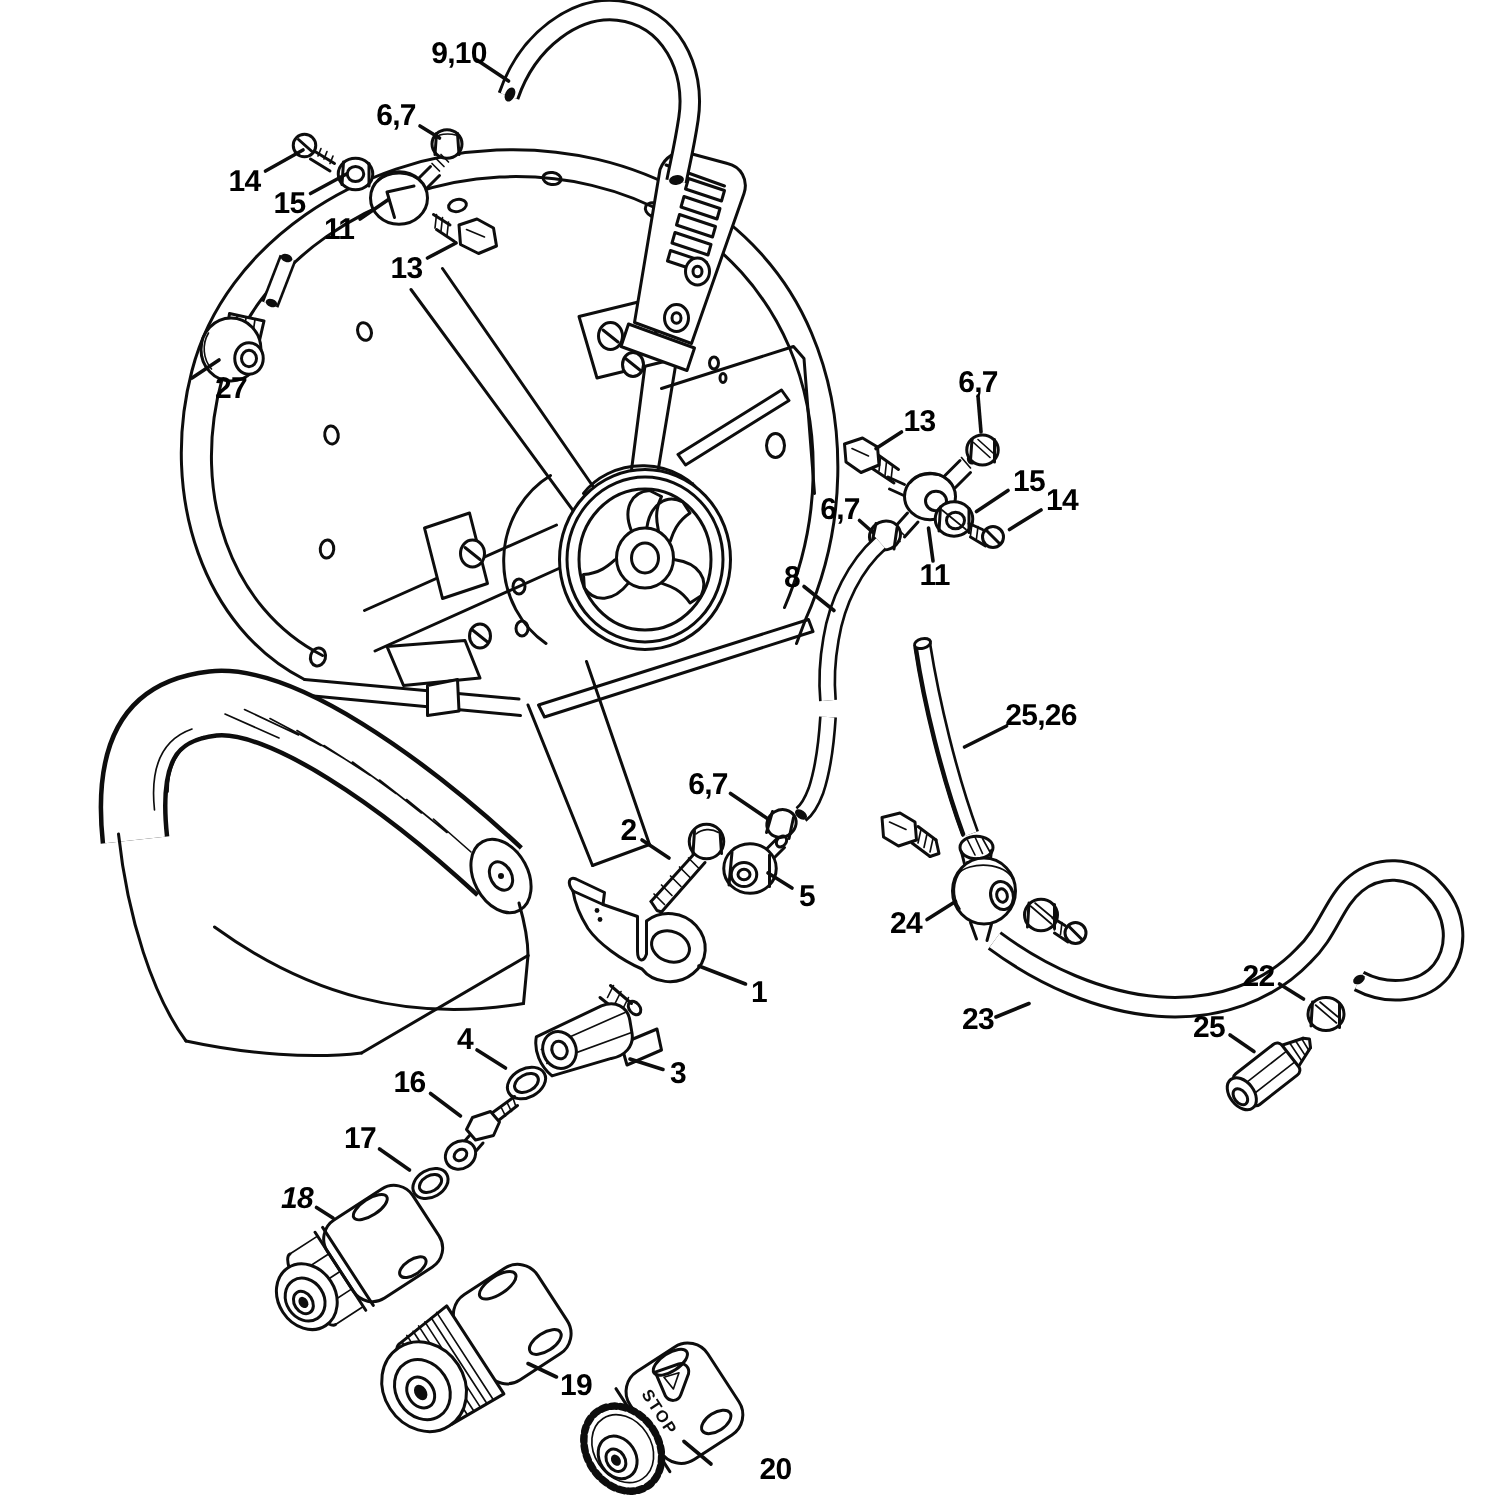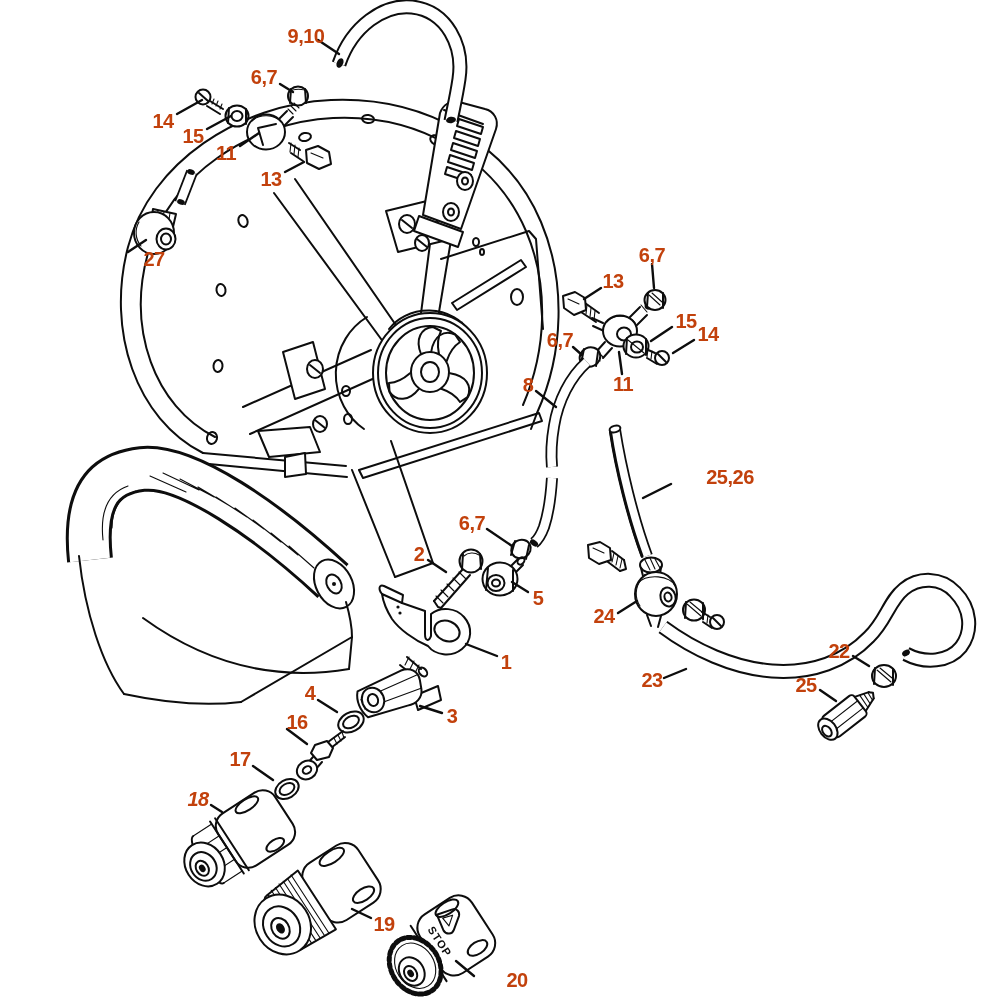--- a/index.html
+++ b/index.html
@@ -14,21 +14,21 @@
   #art .hosew{stroke:#ffffff;stroke-width:11;stroke-linecap:butt;}
   #art .hoseb2{stroke-width:12;stroke-linecap:butt;}
   #art .hosew2{stroke:#ffffff;stroke-width:8.5;stroke-linecap:butt;}
   #art .tubeb{stroke-width:46;stroke-linecap:butt;}
   #art .tubew{stroke:#ffffff;stroke-width:40;stroke-linecap:butt;}
   #art .thin{stroke-width:1.1;}
   #art .leader{stroke-width:2.4;}
   #art text{stroke:none;fill:#0d0d0d;font-family:"Liberation Sans",sans-serif;}
   #callout-layer{position:absolute;left:0;top:0;width:100%;height:100%;pointer-events:none;}
   .callout{position:absolute;transform:translate(-50%,-50%);
-           font:700 20px/1 "Liberation Sans",sans-serif;color:#c2410c;
+           font:700 20px/1 "Liberation Sans",sans-serif;color:#000000;
            letter-spacing:-0.5px;white-space:nowrap;}
 </style>
 </head>
 <body>
 
 <div id="stage">
 <svg id="art" viewBox="0 0 1000 1000">
 
   <g>
 
@@ -411,28 +411,28 @@
       <div class="callout" style="left: 226px; top: 153px;">11</div>
       <div class="callout" style="left: 271px; top: 179px;">13</div>
       <div class="callout" style="left: 114px; top: 259px; margin-left: 40px;">27</div>
       <div class="callout" style="left: 613px; top: 281px;">13</div>
       <div class="callout" style="left: 652px; top: 255px;">6,7</div>
       <div class="callout" style="left: 686px; top: 321px;">15</div>
       <div class="callout" style="left: 708px; top: 334px;">14</div>
       <div class="callout" style="left: 560px; top: 340px;">6,7</div>
       <div class="callout" style="left: 623px; top: 384px;">11</div>
       <div class="callout" style="left: 528px; top: 385px;">8</div>
-      <div class="callout" style="left: 694px; top: 477px; margin-left: 36px;">25,26</div>
+      <div class="callout" style="left: 694px; top: 477px;">25,26</div>
       <div class="callout" style="left: 472px; top: 523px;">6,7</div>
       <div class="callout" style="left: 419px; top: 554px;">2</div>
       <div class="callout" style="left: 538px; top: 598px;">5</div>
       <div class="callout" style="left: 506px; top: 662px;">1</div>
       <div class="callout" style="left: 310px; top: 693px;">4</div>
       <div class="callout" style="left: 452px; top: 716px;">3</div>
-      <div class="callout" style="left: 273px; top: 722px; margin-left: 24px;">16</div>
+      <div class="callout" style="left: 273px; top: 722px;">16</div>
       <div class="callout" style="left: 240px; top: 759px;">17</div>
       <div class="callout" style="left: 198px; top: 799px; font-style: italic;">18</div>
       <div class="callout" style="left: 384px; top: 924px;">19</div>
       <div class="callout" style="left: 489px; top: 980px; margin-left: 28px;">20</div>
       <div class="callout" style="left: 604px; top: 616px;">24</div>
       <div class="callout" style="left: 652px; top: 680px;">23</div>
       <div class="callout" style="left: 839px; top: 651px;">22</div>
       <div class="callout" style="left: 806px; top: 685px;">25</div>
     </div>
 </div>

